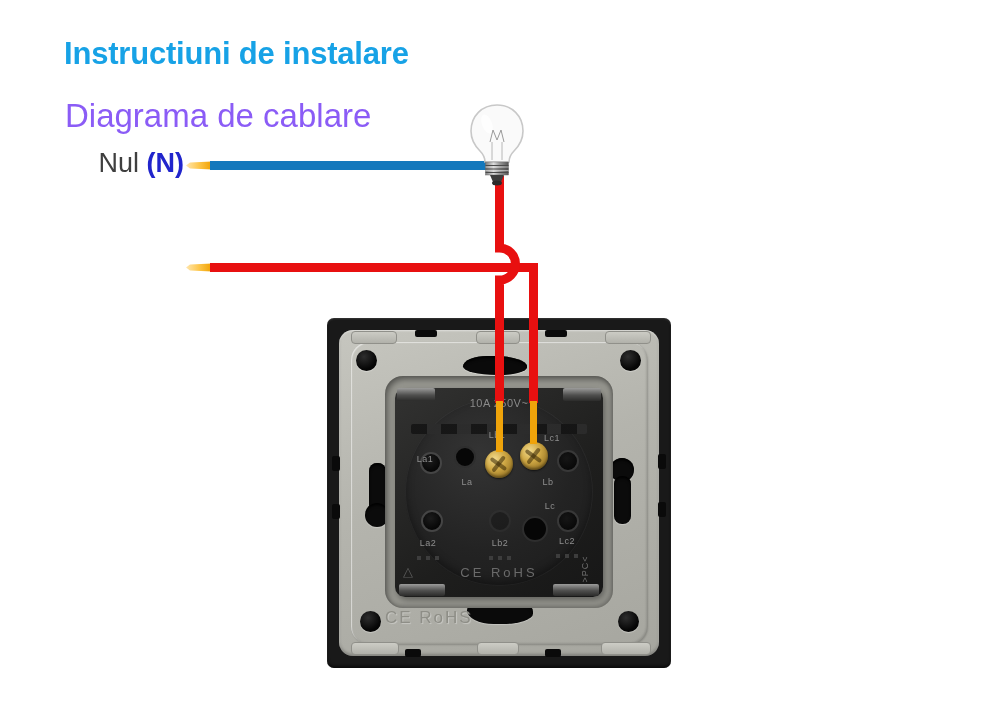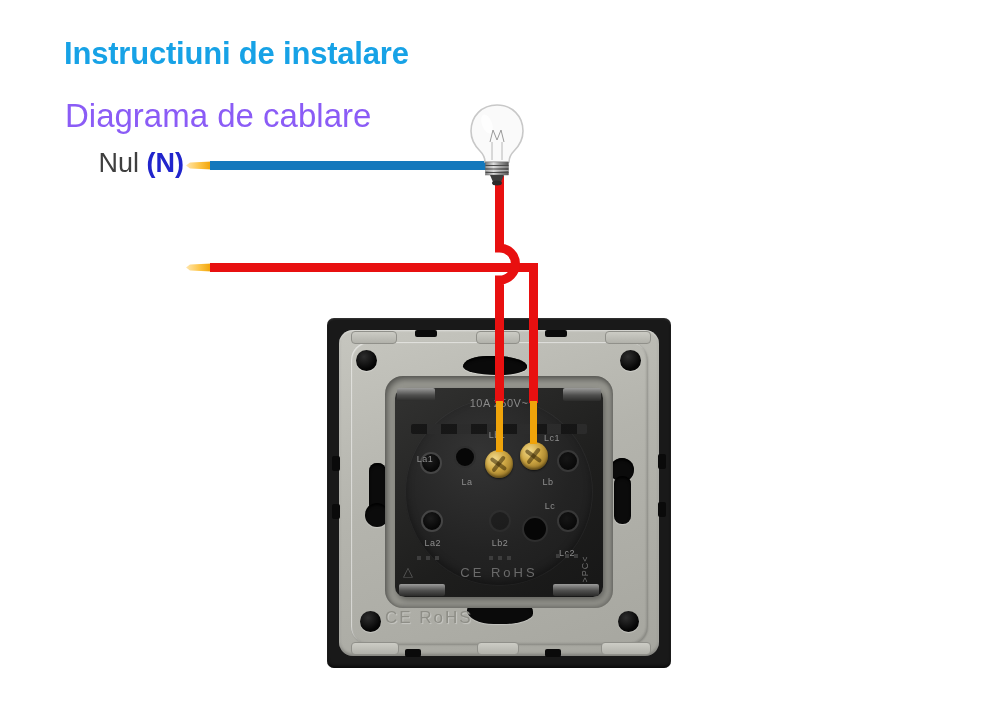--- a/index.html
+++ b/index.html
@@ -138,23 +138,23 @@
       <div class="abs tlab" style="left:144px;top:45px;">Lc1</div>
       <div class="abs tlab" style="left:59px;top:89px;">La</div>
       <div class="abs tlab" style="left:140px;top:89px;">Lb</div>
       <div class="abs tlab" style="left:126px;top:113px;margin-left:16px;">Lc</div>
 
       <div class="abs mhole ring" style="left:26px;top:122px;width:22px;height:22px;"></div>
       <div class="abs mhole faint" style="left:94px;top:122px;width:22px;height:22px;"></div>
       <div class="abs mhole deep" style="left:127px;top:128px;width:26px;height:26px;"></div>
       <div class="abs mhole dark" style="left:162px;top:122px;width:22px;height:22px;"></div>
 
-      <div class="abs tlab" style="left:20px;top:150px;text-align:right;">La2</div>
+      <div class="abs tlab" style="left:20px;top:150px;">La2</div>
       <div class="abs tlab" style="left:92px;top:150px;">Lb2</div>
-      <div class="abs tlab" style="left:159px;top:148px;margin-top:12px;">Lc2</div>
+      <div class="abs tlab" style="left:159px;top:148px;">Lc2</div>
 
       <div class="abs um" style="left:22px;top:168px;"></div>
       <div class="abs um" style="left:94px;top:168px;"></div>
       <div class="abs um" style="left:161px;top:166px;"></div>
 
       <div class="abs mech-cert">CE RoHS</div>
       <div class="abs tri" style="left:8px;top:176px;">△</div>
       <div class="abs pcmark" style="left:176px;top:176px;">&gt;PC&lt;</div>
     </div>
   </div>

